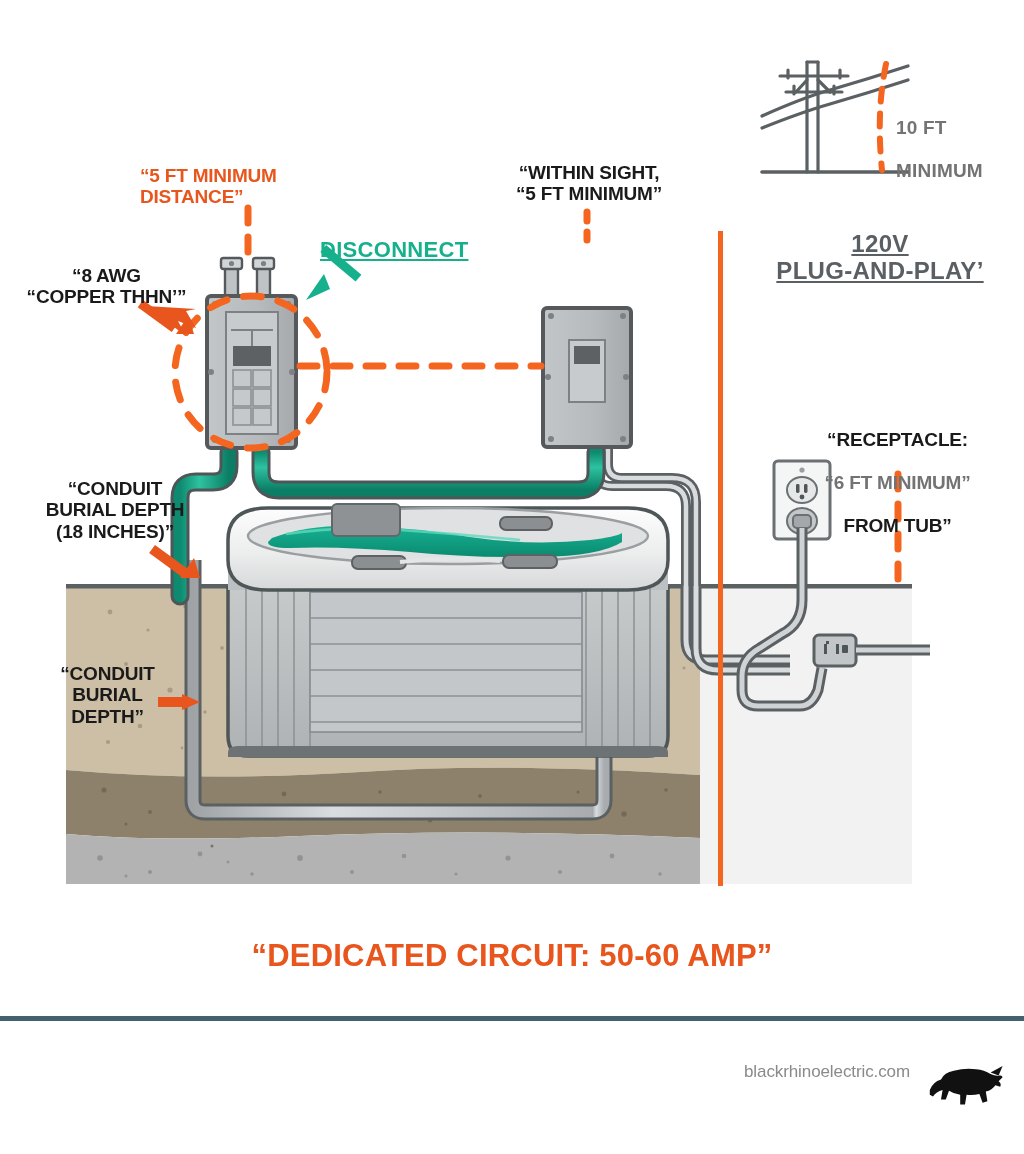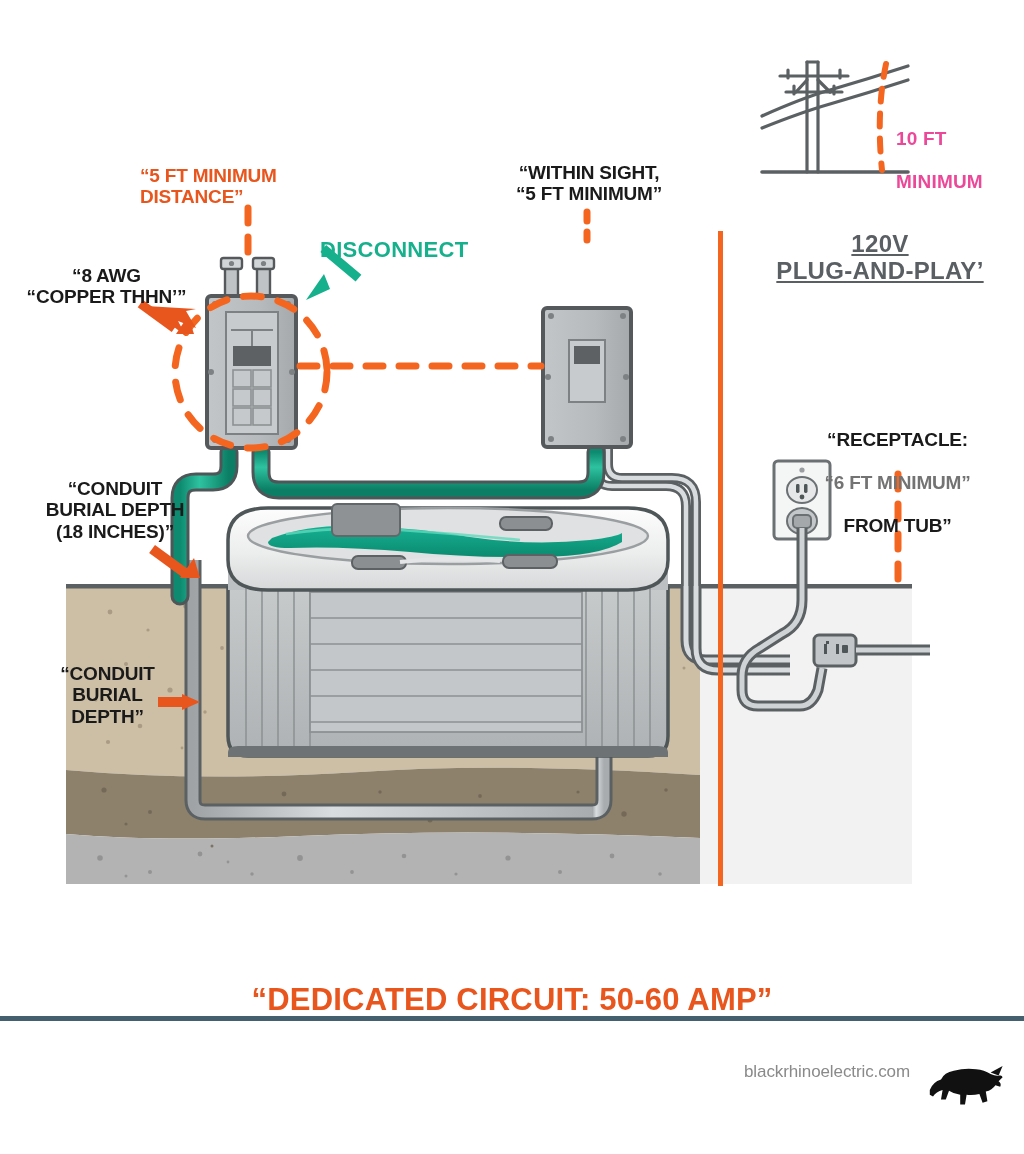--- a/index.html
+++ b/index.html
@@ -19,28 +19,28 @@
   
   .lbl{
     position:absolute;
     font-weight:bold;
     line-height:1.13;
     letter-spacing:-0.2px;
     white-space:pre-line;
   }
   .lbl.black{color:#1a1a1a;}
   .lbl.orange{color:#e8561e;}
-  .lbl.teal{color:#16b08c;}
+  .lbl.teal{color:#16b08c;text-decoration:underline;}
   .lbl.gray{color:#5a5f63;}
   .center{text-align:center;}
 
   
   #pole-label{
-    left:896px; top:107px; width:120px;
-    font-size:19px; color:#ec4899; text-align:left;
+    left:896px; top:96px; width:120px;
+    font-size:19px; color:#737373; text-align:left;
     letter-spacing:0.2px;
   }
   #label-5ft-distance{
     left:140px; top:165px; width:240px; font-size:19px; 
   }
   #label-6awg{
     left:14px; top:265px; width:185px; font-size:19px; text-align:center;
   }
   #label-disconnect{
     left:320px; top:238px; width:180px; font-size:22px; text-align:left;
@@ -63,21 +63,21 @@
   }
   #label-receptacle .ln2{color:#737373;}
   #label-conduit-18{
     left:20px; top:478px; width:190px; font-size:19px; text-align:center;
   }
   #label-conduit-depth{
     left:40px; top:663px; width:135px; font-size:19px; text-align:center;
   }
   #bottom-title{
     left:0px; top:938px; width:1024px; font-size:31px; text-align:center;
-    color:#e8561e; letter-spacing:0.2px;margin-top:44px;
+    color:#e8561e; letter-spacing:0.2px;
   }
   
   #footer-rule{
     left:0px; top:1016px; width:1024px; height:5px; background:#44606e;
   }
   #footer-brand{
     position:absolute; left:600px; top:1058px; width:310px; text-align:right;
   }
   #footer-brand .brandname{
     font-size:22px; font-weight:bold; color:#2d2d2d; letter-spacing:-0.2px;

